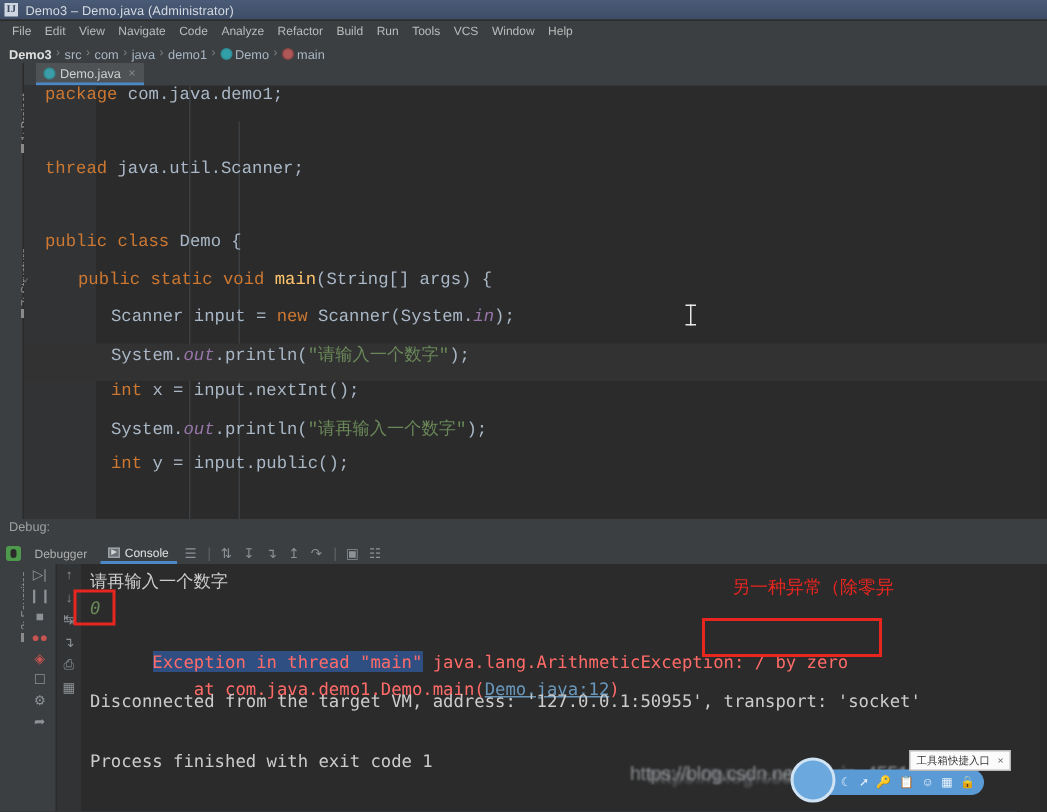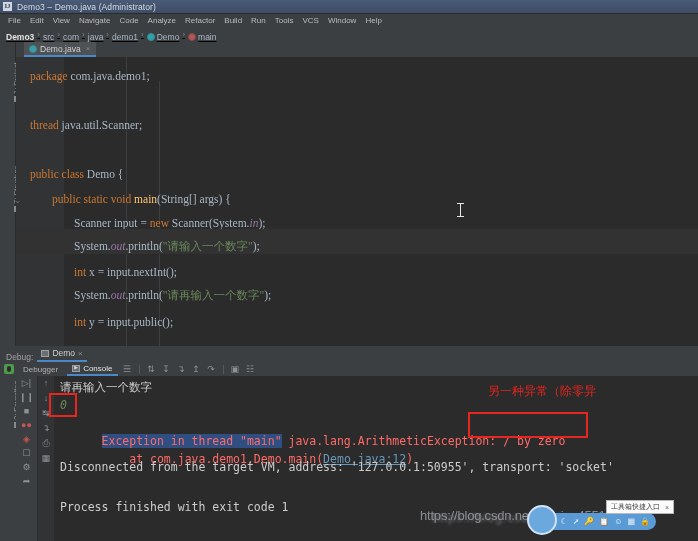--- a/index.html
+++ b/index.html
@@ -37,21 +37,21 @@
   }
   .menu-item {
     color: #bbbbbb; font-size: 8px; padding: 0 5px 0 4px;
     white-space: nowrap; cursor: default;
   }
 
   
   .breadcrumb {
     position: absolute; left: 0; top: 27px; width: 692px; height: 15px;
     background: #3c3f41; display: flex; align-items: center;
-    padding-left: 6px; gap: 2px; text-decoration: underline;
+    padding-left: 6px; gap: 2px;
   }
   .crumb { color: #a9b7c6; font-size: 8.5px; white-space: nowrap; }
   .crumb.first { color: #e0e0e0; font-weight: bold; }
   .crumb-sep { color: #808080; font-size: 8px; margin: 0 1px; }
   .crumb-ic {
     display: inline-block; width: 8px; height: 8px; border-radius: 50%;
     margin-right: 2px; vertical-align: -1px;
   }
   .ic-class { background: #32a0a8; border: 1px solid #2f8f96; }
   .ic-method { background: #b05858; border: 1px solid #8f4646; }
@@ -90,22 +90,22 @@
   
   .editor {
     position: absolute; left: 16px; top: 57px; width: 682px; height: 289px;
     background: #2b2b2b; overflow: hidden;
   }
   .gutter {
     position: absolute; left: 0; top: 0; width: 48px; height: 289px;
     background: #313335;
   }
   .cline {
-    position: relative; height: 24.6px; display: flex; align-items: flex-end;
-    font-family: Liberation Serif, serif; font-size: 11.5px;
+    position: relative; height: 24.6px; display: flex; align-items: flex-start;
+    font-family: Liberation Mono, monospace; font-size: 11.5px;
     white-space: pre; color: #a9b7c6;
   }
   .cline.hl { background: #323232; }
   .fold {
     position: absolute; left: 56px; color: #6e7174; font-size: 9px;
   }
   .code-text { padding-left: 14px; }
   .kw { color: #cc7832; }
   .str { color: #6a8759; }
   .fn { color: #ffc66d; }
@@ -125,22 +125,23 @@
   .caret-mouse::before { top: 0; }
   .caret-mouse::after { bottom: 0; }
   .caret-mouse span {
     position: absolute; left: 3px; top: 0; width: 1px; height: 14px;
     background: #e8e8e8; display: block;
   }
 
   
   .debug-header {
     position: absolute; left: 0; top: 346px; width: 698px; height: 16px;
-    background: #3c3f41; display: flex; align-items: flex-end; gap: 4px;
+    background: #3c3f41; display: flex; align-items: flex-start; gap: 4px;
     padding-left: 6px;
+    flex-direction: column;
   }
   .dh-label { color: #a0a0a0; font-size: 8.5px; }
   .dh-tab {
     display: flex; align-items: center; gap: 3px;
     border-bottom: 2px solid #4a88c7; padding: 0 4px 1px 4px; height: 15px;
   }
   .dh-tab-ic {
     width: 8px; height: 7px; border: 1px solid #9aa0a6; background: #6a6f73;
   }
   .dh-tab-label { color: #cfcfcf; font-size: 8.5px; }

